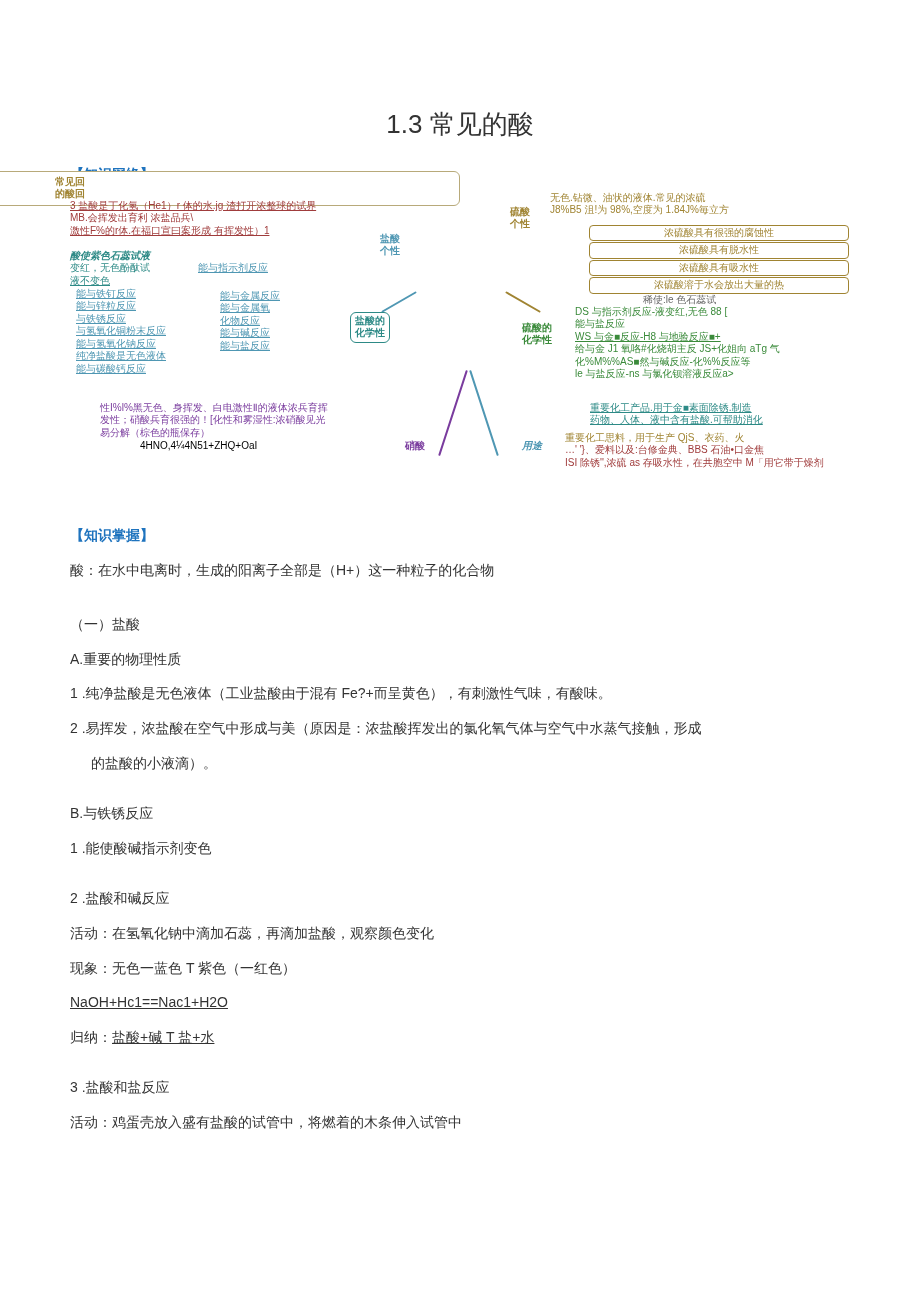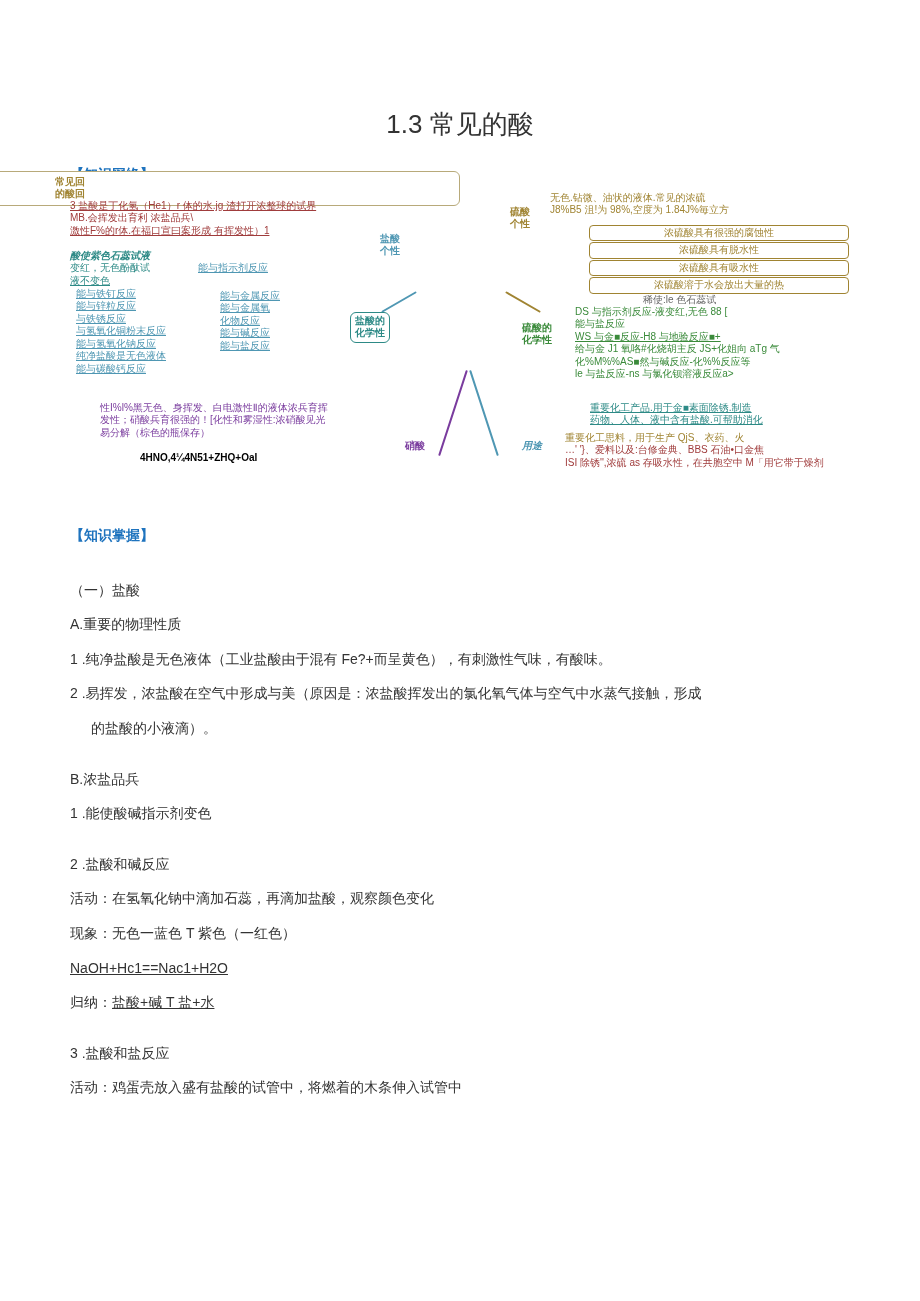--- a/index.html
+++ b/index.html
@@ -155,45 +155,46 @@
       <div>化%M%%AS■然与碱反应-化%%反应等</div>
       <div>le 与盐反应-ns 与氯化钡溶液反应a&gt;</div>
     </div>
 
     <div class="mm-box tcol-purple" style="left:30px; top:210px; width:300px;">
       <span>性I%l%黑无色、身挥发、白电激性Ⅱ的液体浓兵育挥</span><br>
       <span>发性；硝酸兵育很强的！[化性和雾湿性:浓硝酸见光</span><br>
       <span>易分解（棕色的瓶保存）</span>
     </div>
     <div class="mm-box mm-label tcol-purple" style="left:335px; top:248px;">硝酸</div>
-    <div class="mm-box" style="left:70px; top:260px; font-weight:bold; color:#000;text-align:center;">4HNO,4¼4N51+ZHQ+OaI</div>
+    <div class="mm-box" style="left:70px; top:248px; font-weight:normal; color:#000;text-align:center;">4HNO,4¼4N51+ZHQ+OaI</div>
 
     <div class="mm-box mm-label tcol-blue" style="left:452px; top:248px; font-style:italic;">用途</div>
     <div class="mm-box tcol-teal" style="left:520px; top:210px; width:260px;">
       <span class="underline">重要化工产品.用于金■素面除锈.制造</span><br>
       <span class="underline">药物、人体、液中含有盐酸.可帮助消化</span>
     </div>
     <div class="mm-box" style="left:495px; top:240px; width:290px;">
       <span class="tcol-gold">重要化工思料，用于生产 QjS、衣药、火</span><br>
       <span class="tcol-red">…' '}、爱料以及:台修金典、BBS 石油•口金焦</span><br>
       <span class="tcol-red">ISI 除锈'',浓硫 as 存吸水性，在共胞空中 M「用它带于燥剂</span>
     </div>
   </div>
 
   <div class="section-head">【知识掌握】</div>
 
   <div class="body-text">
+    <p>酸：在水中电离时，生成的阳离子全部是（H+）这一种粒子的化合物</p>
 
     <p style="margin-top:28px;">（一）盐酸</p>
     <p>A.重要的物理性质</p>
     <p>1 .纯净盐酸是无色液体（工业盐酸由于混有 Fe?+而呈黄色），有刺激性气味，有酸味。</p>
     <p>2   .易挥发，浓盐酸在空气中形成与美（原因是：浓盐酸挥发出的氯化氧气体与空气中水蒸气接触，形成</p>
     <p class="indent1">的盐酸的小液滴）。</p>
 
-    <p style="margin-top:24px;">B.浓盐品兵</p>
+    <p style="margin-top:24px;">B.与铁锈反应</p>
     <p>1 .能使酸碱指示剂变色</p>
 
     <p style="margin-top:24px;">2   .盐酸和碱反应</p>
     <p>活动：在氢氧化钠中滴加石蕊，再滴加盐酸，观察颜色变化</p>
     <p>现象：无色一蓝色 T 紫色（一红色）</p>
     <p class="ul">NaOH+Hc1==Nac1+H2O</p>
     <p>
       <span>归纳：</span><span class="ul">盐酸+碱 T 盐+水</span>
     </p>
 

